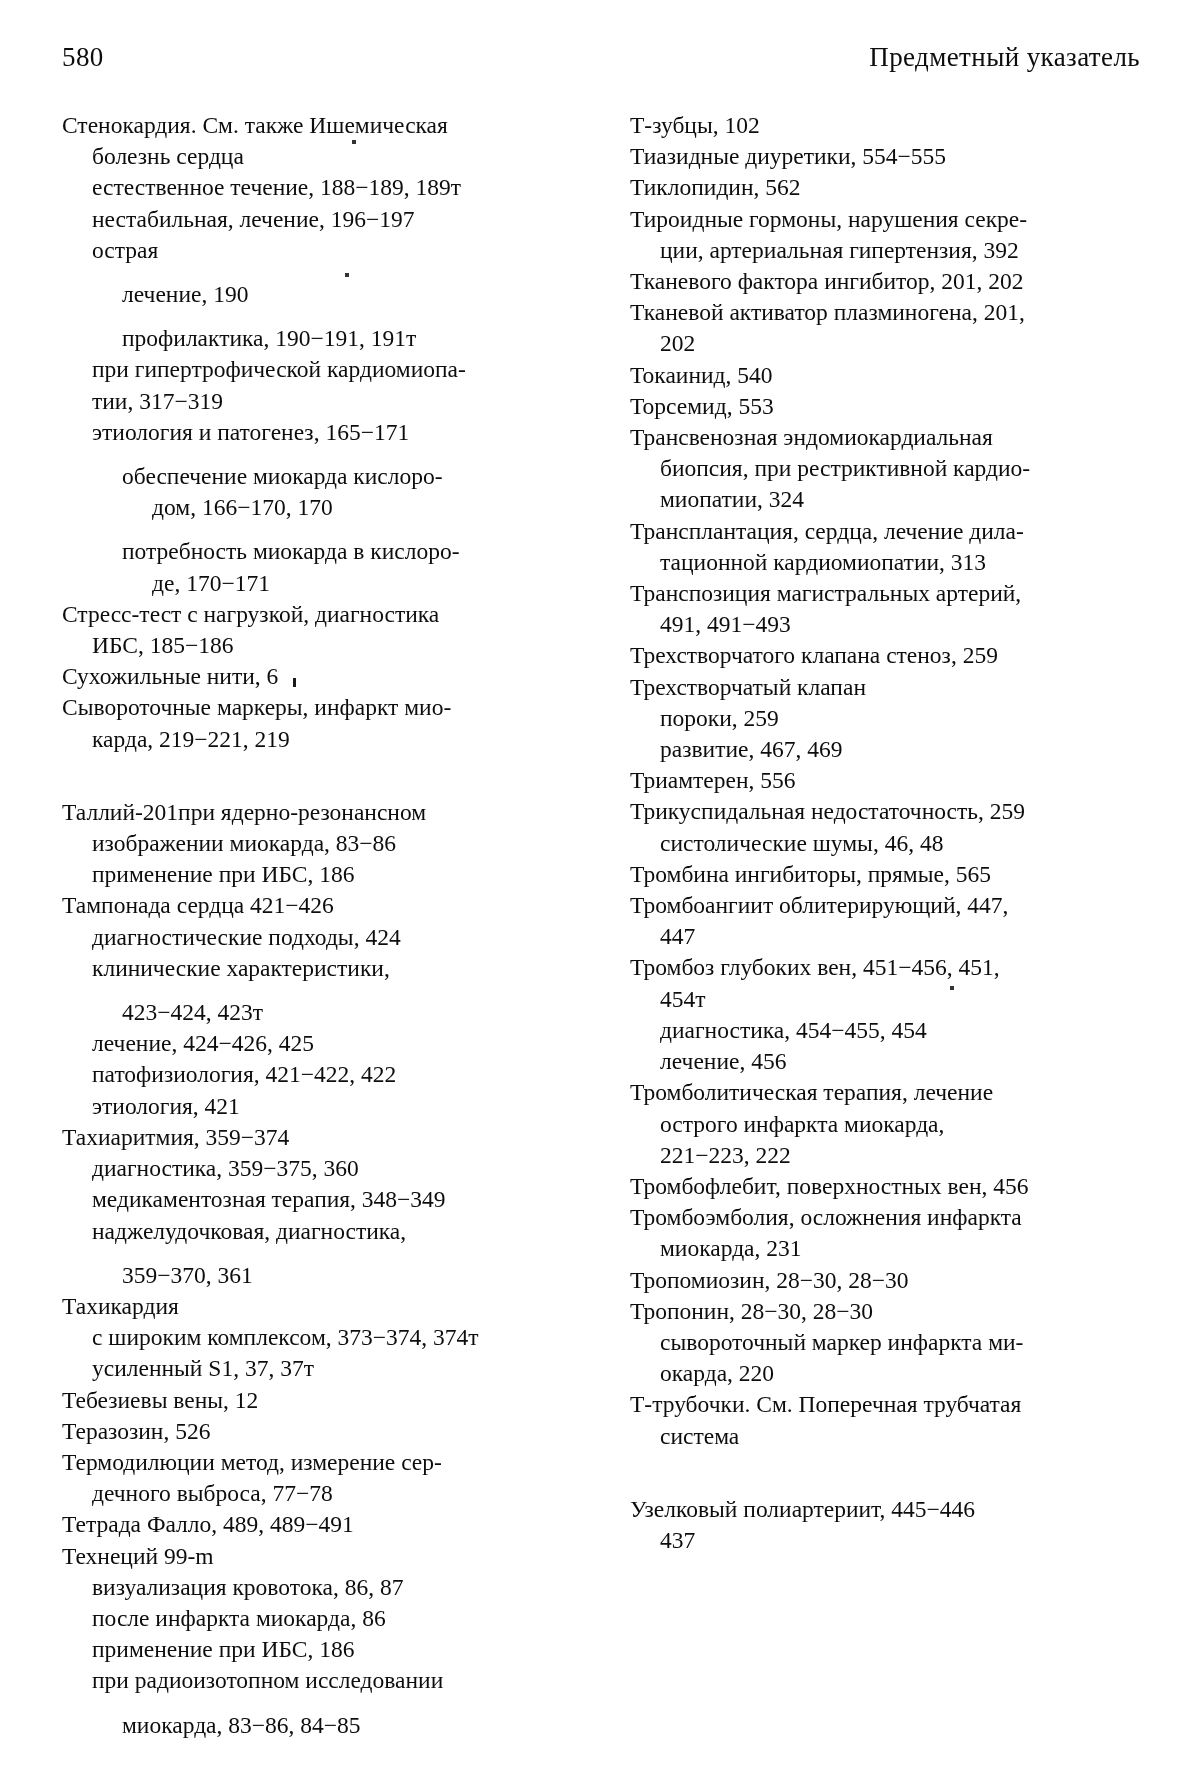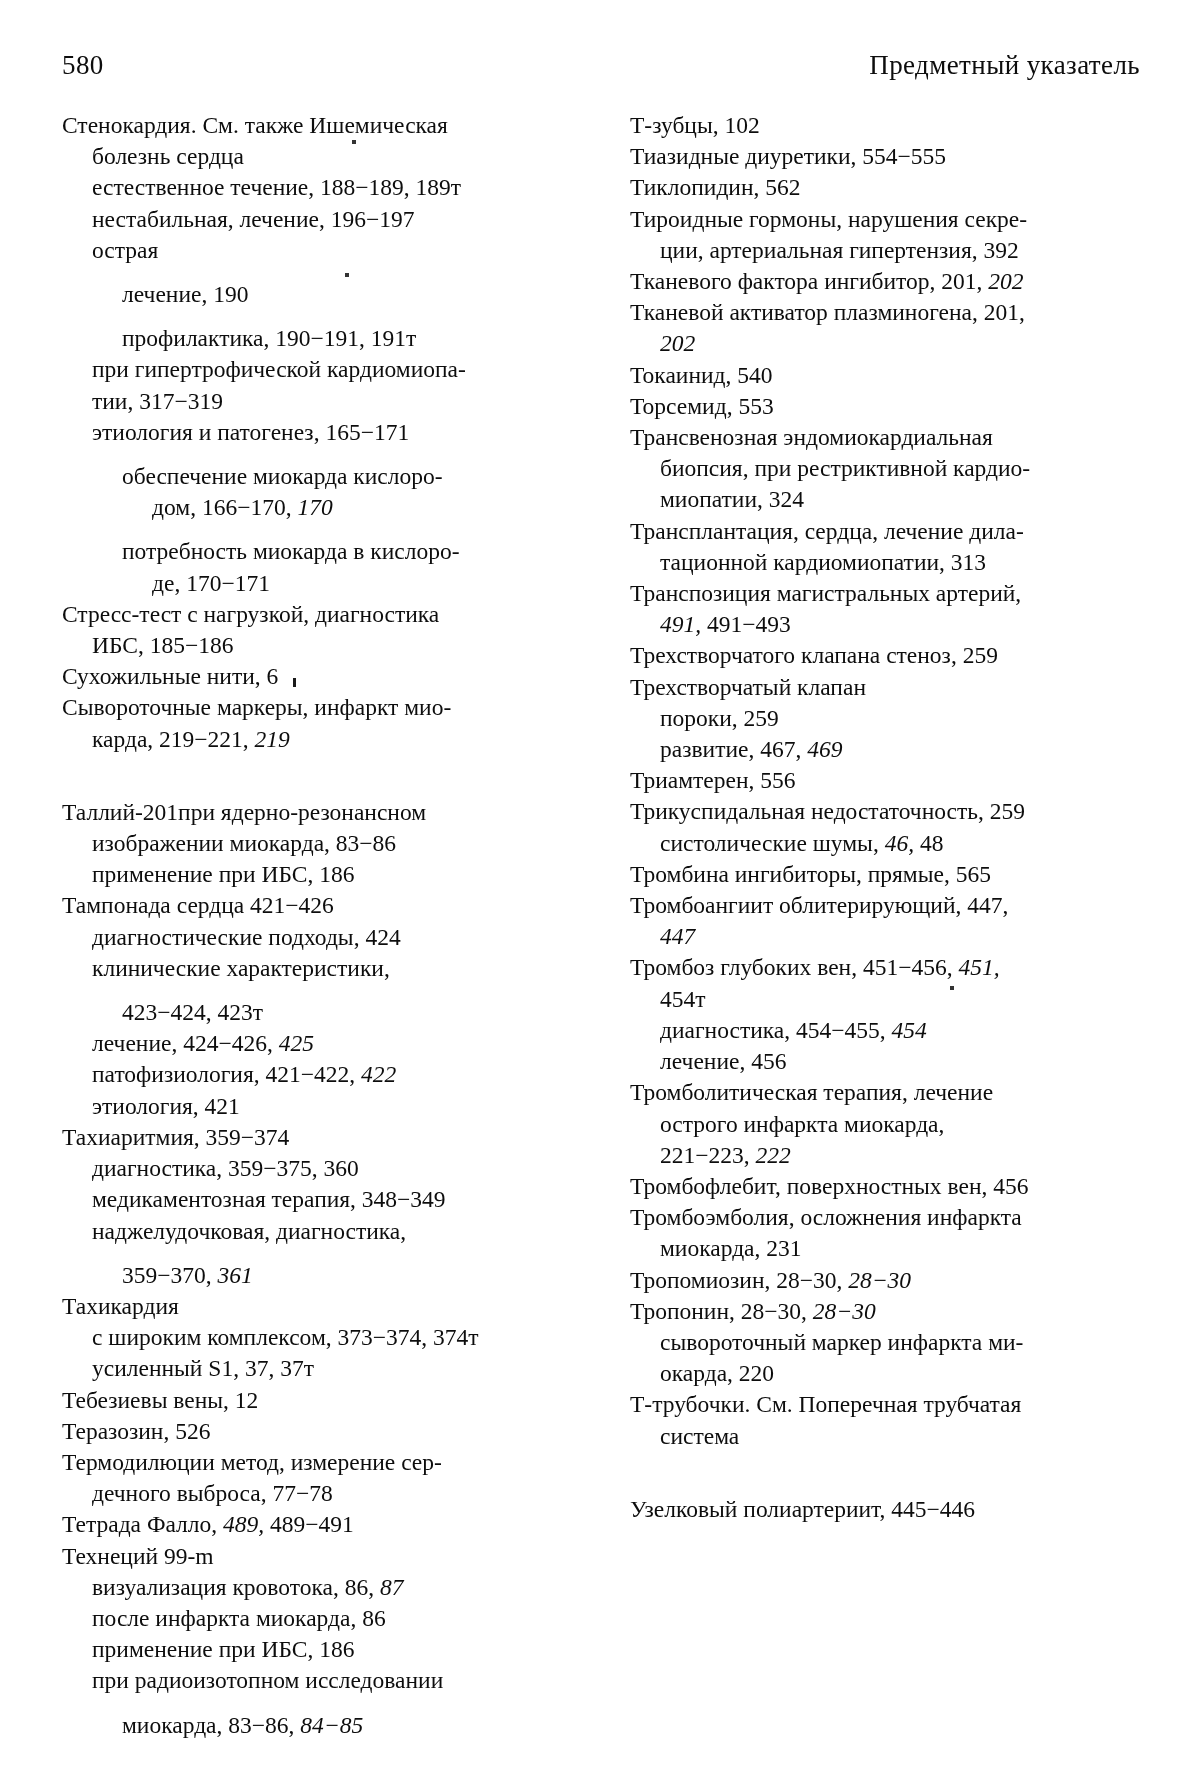--- a/index.html
+++ b/index.html
@@ -31,21 +31,20 @@
     align-items: baseline;
     font-size: 27px;
   }
   .page-number {
     font-size: 27px;
     letter-spacing: 0.4px;
   }
   .header-title {
     font-size: 27px;
     letter-spacing: 0.4px;
-    margin-top: 8px;
   }
   .columns {
     position: absolute;
     left: 62px;
     top: 110px;
     width: 1078px;
     display: flex;
     gap: 58px;
   }
   .col {
@@ -55,21 +54,21 @@
     font-size: 23.5px;
     line-height: 31.2px;
     margin: 0 0 0 0;
     white-space: pre-wrap;
   }
   .entry .l0 { display: block; text-indent: 0; padding-left: 0; }
   .entry .l1 { display: block; padding-left: 30px; }
   .entry .l2 { display: block; padding-left: 60px; margin-top: 13px; }
   .entry .l3 { display: block; padding-left: 90px; }
   .gap-block { height: 42px; }
-  .it { font-style: italic; }
+  .it { }
   .spacer-dot {
     position: absolute;
     left: 293px;
     top: 678px;
     width: 3px;
     height: 9px;
     background: #1a1a1a;
   }
   .stray-mark {
     position: absolute;
@@ -90,21 +89,21 @@
 
   <div class="columns">
     <div class="col" id="left-col">
         <div class="entry"><span class="l0"><span>Стенокардия. См. также Ишемическая</span></span><span class="l1"><span>болезнь сердца</span></span><span class="l1"><span>естественное течение, 188−189, 189т</span></span><span class="l1"><span>нестабильная, лечение, 196−197</span></span><span class="l1"><span>острая</span></span><span class="l2"><span>лечение, 190</span></span><span class="l2"><span>профилактика, 190−191, 191т</span></span><span class="l1"><span>при гипертрофической кардиомиопа-</span></span><span class="l1"><span>тии, 317−319</span></span><span class="l1"><span>этиология и патогенез, 165−171</span></span><span class="l2"><span>обеспечение миокарда кислоро-</span></span><span class="l3"><span>дом, 166−170, </span><span class="it">170</span></span><span class="l2"><span>потребность миокарда в кислоро-</span></span><span class="l3"><span>де, 170−171</span></span><span class="l0"><span>Стресс-тест с нагрузкой, диагностика</span></span><span class="l1"><span>ИБС, 185−186</span></span><span class="l0"><span>Сухожильные нити, 6</span></span><span class="l0"><span>Сывороточные маркеры, инфаркт мио-</span></span><span class="l1"><span>карда, 219−221, </span><span class="it">219</span></span></div>
         <div class="gap-block"></div>
         <div class="entry"><span class="l0"><span>Таллий-201при ядерно-резонансном</span></span><span class="l1"><span>изображении миокарда, 83−86</span></span><span class="l1"><span>применение при ИБС, 186</span></span><span class="l0"><span>Тампонада сердца 421−426</span></span><span class="l1"><span>диагностические подходы, 424</span></span><span class="l1"><span>клинические характеристики,</span></span><span class="l2"><span>423−424, 423т</span></span><span class="l1"><span>лечение, 424−426, </span><span class="it">425</span></span><span class="l1"><span>патофизиология, 421−422, </span><span class="it">422</span></span><span class="l1"><span>этиология, 421</span></span><span class="l0"><span>Тахиаритмия, 359−374</span></span><span class="l1"><span>диагностика, 359−375, 360</span></span><span class="l1"><span>медикаментозная терапия, 348−349</span></span><span class="l1"><span>наджелудочковая, диагностика,</span></span><span class="l2"><span>359−370, </span><span class="it">361</span></span><span class="l0"><span>Тахикардия</span></span><span class="l1"><span>с широким комплексом, 373−374, 374т</span></span><span class="l1"><span>усиленный S1, 37, 37т</span></span><span class="l0"><span>Тебезиевы вены, 12</span></span><span class="l0"><span>Теразозин, 526</span></span><span class="l0"><span>Термодилюции метод, измерение сер-</span></span><span class="l1"><span>дечного выброса, 77−78</span></span><span class="l0"><span>Тетрада Фалло, </span><span class="it">489,</span><span> 489−491</span></span><span class="l0"><span>Технеций 99-m</span></span><span class="l1"><span>визуализация кровотока, 86, </span><span class="it">87</span></span><span class="l1"><span>после инфаркта миокарда, 86</span></span><span class="l1"><span>применение при ИБС, 186</span></span><span class="l1"><span>при радиоизотопном исследовании</span></span><span class="l2"><span>миокарда, 83−86, </span><span class="it">84−85</span></span></div>
       </div>
     <div class="col" id="right-col">
         <div class="entry"><span class="l0"><span>Т-зубцы, 102</span></span><span class="l0"><span>Тиазидные диуретики, 554−555</span></span><span class="l0"><span>Тиклопидин, 562</span></span><span class="l0"><span>Тироидные гормоны, нарушения секре-</span></span><span class="l1"><span>ции, артериальная гипертензия, 392</span></span><span class="l0"><span>Тканевого фактора ингибитор, 201, </span><span class="it">202</span></span><span class="l0"><span>Тканевой активатор плазминогена, 201,</span></span><span class="l1"><span class="it">202</span></span><span class="l0"><span>Токаинид, 540</span></span><span class="l0"><span>Торсемид, 553</span></span><span class="l0"><span>Трансвенозная эндомиокардиальная</span></span><span class="l1"><span>биопсия, при рестриктивной кардио-</span></span><span class="l1"><span>миопатии, 324</span></span><span class="l0"><span>Трансплантация, сердца, лечение дила-</span></span><span class="l1"><span>тационной кардиомиопатии, 313</span></span><span class="l0"><span>Транспозиция магистральных артерий,</span></span><span class="l1"><span class="it">491,</span><span> 491−493</span></span><span class="l0"><span>Трехстворчатого клапана стеноз, 259</span></span><span class="l0"><span>Трехстворчатый клапан</span></span><span class="l1"><span>пороки, 259</span></span><span class="l1"><span>развитие, 467, </span><span class="it">469</span></span><span class="l0"><span>Триамтерен, 556</span></span><span class="l0"><span>Трикуспидальная недостаточность, 259</span></span><span class="l1"><span>систолические шумы, </span><span class="it">46,</span><span> 48</span></span><span class="l0"><span>Тромбина ингибиторы, прямые, 565</span></span><span class="l0"><span>Тромбоангиит облитерирующий, 447,</span></span><span class="l1"><span class="it">447</span></span><span class="l0"><span>Тромбоз глубоких вен, 451−456, </span><span class="it">451,</span></span><span class="l1"><span>454т</span></span><span class="l1"><span>диагностика, 454−455, </span><span class="it">454</span></span><span class="l1"><span>лечение, 456</span></span><span class="l0"><span>Тромболитическая терапия, лечение</span></span><span class="l1"><span>острого инфаркта миокарда,</span></span><span class="l1"><span>221−223, </span><span class="it">222</span></span><span class="l0"><span>Тромбофлебит, поверхностных вен, 456</span></span><span class="l0"><span>Тромбоэмболия, осложнения инфаркта</span></span><span class="l1"><span>миокарда, 231</span></span><span class="l0"><span>Тропомиозин, 28−30, </span><span class="it">28−30</span></span><span class="l0"><span>Тропонин, 28−30, </span><span class="it">28−30</span></span><span class="l1"><span>сывороточный маркер инфаркта ми-</span></span><span class="l1"><span>окарда, 220</span></span><span class="l0"><span>Т-трубочки. См. Поперечная трубчатая</span></span><span class="l1"><span>система</span></span></div>
         <div class="gap-block"></div>
-        <div class="entry"><span class="l0"><span>Узелковый полиартериит, 445−446</span></span></div>
+        <div class="entry"><span class="l0"><span>Узелковый полиартериит, 445−446</span></span><span class="l1"><span>437</span></span></div>
       </div>
   </div>
 
   <div class="spacer-dot"></div>
   <div class="stray-mark" style="left:352px; top:140px;"></div>
   <div class="stray-mark" style="left:345px; top:273px;"></div>
   <div class="stray-mark" style="left:950px; top:986px;"></div>
 </div>
 
 </body></html>

